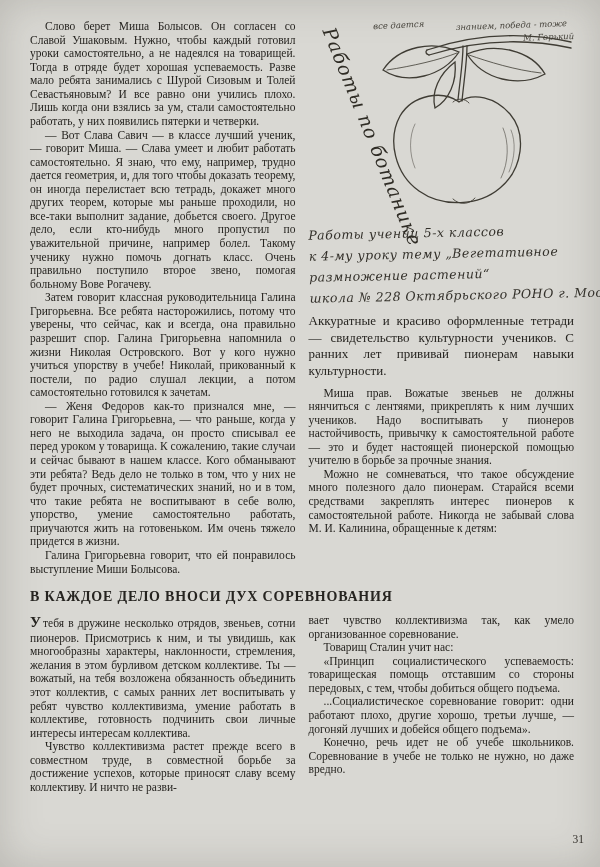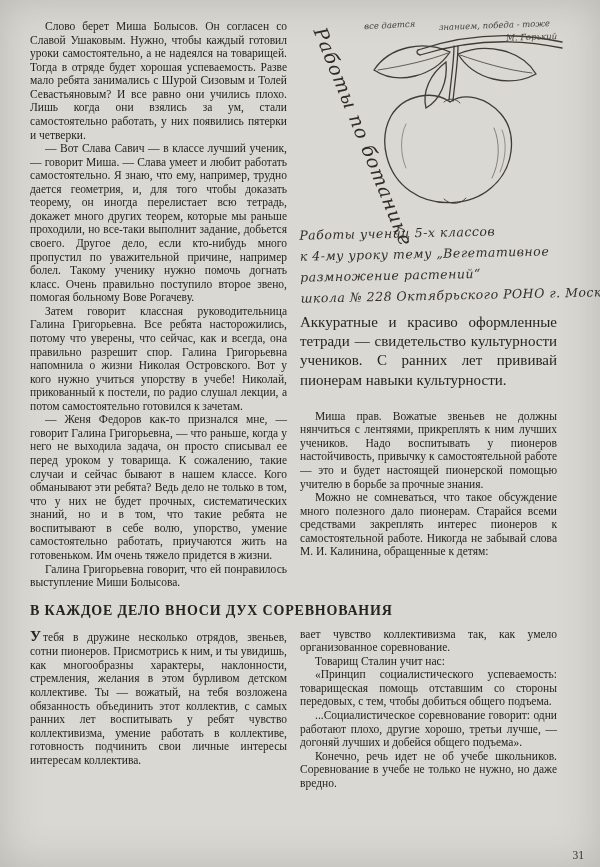--- a/index.html
+++ b/index.html
@@ -2,21 +2,21 @@
 <html lang="ru"><head>
 <meta charset="utf-8">
 <style>
   * { margin: 0; padding: 0; box-sizing: border-box; }
   html, body { width: 600px; background: #b9b8b3; }
   .page {
     position: relative;
     width: 600px; height: 867px;
     background: #d9d8d3;
     color: #262420;
-    padding: 20px 43px 10px 30px;
+    padding: 20px 26px 10px 30px;
     overflow: hidden;
     box-shadow: inset 0 0 40px rgba(90,88,80,.25);
     font-family: "Liberation Serif", serif;
   }
   .columns { display: flex; gap: 13px; }
   .col { flex: 1 1 0; min-width: 0; }
   .para {
     font-size: 11.5px; line-height: 1.18;
     text-align: justify; text-indent: 15px;
     hyphens: auto; -webkit-hyphens: auto;
@@ -42,34 +42,34 @@
     white-space: nowrap; letter-spacing: 1px;
   }
   .apple-svg { position: absolute; left: 46px; top: 8px; }
   
   .handwritten { margin-top: 2px; transform: rotate(-1.2deg); }
   .hw-line {
     font: italic 12.5px/21px "DejaVu Serif", serif;
     color: #33302a; letter-spacing: .5px; white-space: nowrap;
   }
   .caption {
-    margin: 7px 0 20px;
-    font-size: 15px; line-height: 1.28;
+    margin: 7px 0 7px;
+    font-size: 13px; line-height: 1.28;
     text-align: justify; text-indent: 0;
   }
   
   .section-heading {
     margin: 13px 0 9px;
     font-size: 14px; font-weight: bold; letter-spacing: .8px;
   }
   .dropcap { font-weight: bold; font-size: 15px; margin-right: 2px; }
   .no-indent { text-indent: 0; }
   .no-indent > span:last-child { }
   .page-number {
-    position: absolute; right: 16px; bottom: 6px;
+    position: absolute; right: 16px; bottom: 22px;
     font-size: 11.5px; color: #33302a;
   }
 </style>
 </head>
 <body>
 
 <div class="page">
 
   <div class="columns">
     <div class="col">
@@ -131,20 +131,21 @@
     </div>
   </div>
 
   <h2 class="section-heading">В КАЖДОЕ ДЕЛО ВНОСИ ДУХ СОРЕВНОВАНИЯ</h2>
 
   <div class="columns">
     <div class="col">
       <p class="para no-indent">
         <span class="dropcap">У</span><span>тебя в дружине несколько отрядов, звеньев, сотни пионеров. Присмотрись к ним, и ты увидишь, как многообразны характеры, наклонности, стремления, желания в этом бурливом детском коллективе. Ты — вожатый, на тебя возложена обязанность объединить этот коллектив, с самых ранних лет воспитывать у ребят чувство коллективизма, умение работать в коллективе, готовность подчинить свои личные интересы интересам коллектива.</span>
       </p>
+      <p class="para">Чувство коллективизма растет прежде всего в совместном труде, в совместной борьбе за достижение успехов, которые приносят славу всему коллективу. И ничто не разви-</p>
     </div>
     <div class="col">
       <p class="para no-indent">вает чувство коллективизма так, как умело организованное соревнование.</p>
       <p class="para">Товарищ Сталин учит нас:</p>
       <p class="para quote-block">«Принцип социалистического успеваемость: товарищеская помощь отставшим со стороны передовых, с тем, чтобы добиться общего подъема.</p>
       <p class="para quote-block">...Социалистическое соревнование говорит: одни работают плохо, другие хорошо, третьи лучше, — догоняй лучших и добейся общего подъема».</p>
       <p class="para">Конечно, речь идет не об учебе школьников. Соревнование в учебе не только не нужно, но даже вредно.</p>
     </div>
   </div>
 

